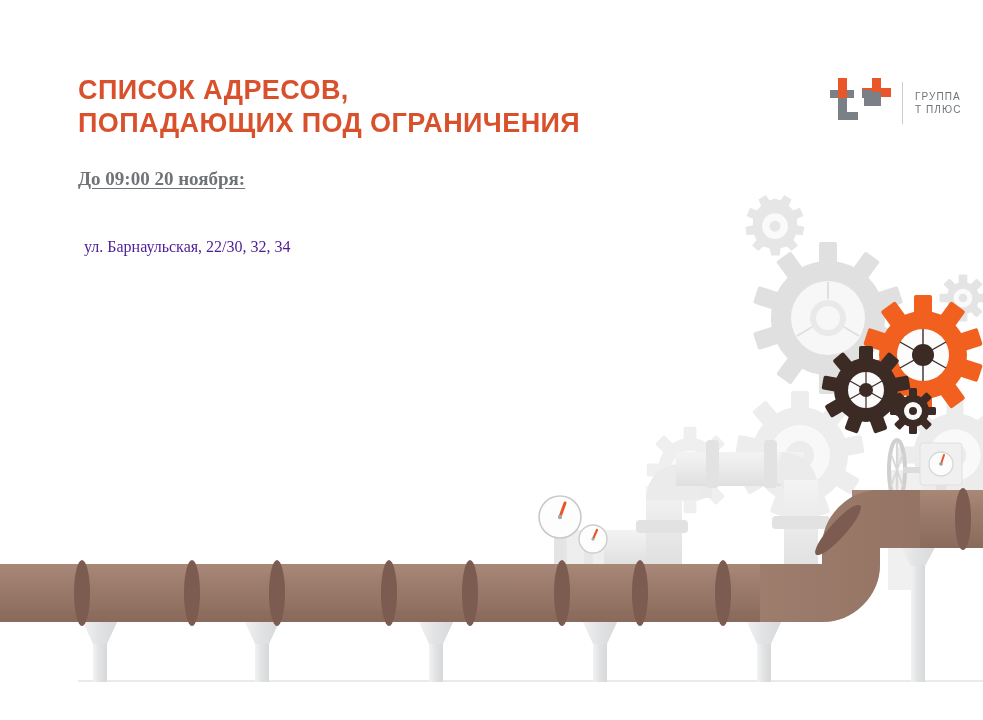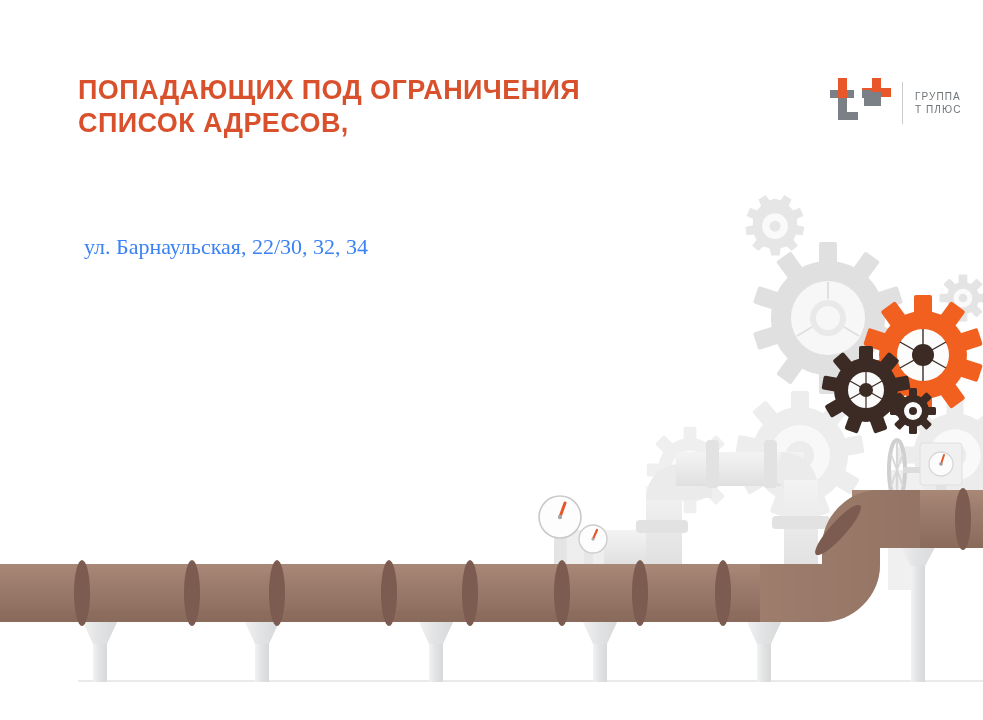--- a/index.html
+++ b/index.html
@@ -92,23 +92,23 @@
 
   
   .address-list {
     position: absolute;
     left: 84px;
     top: 228px;
     width: 640px;
   }
   .address-item {
     font-family: "Liberation Serif", "DejaVu Serif", serif;
-    font-size: 22px;
+    font-size: 16px;
     line-height: 38px;
-    color: #3b82f6;
+    color: #4c1d95;
     white-space: nowrap;
   }
 </style>
 </head>
 <body>
 
 <div class="slide">
 
   <svg class="artwork" viewBox="0 0 983 720" width="983" height="720" xmlns="http://www.w3.org/2000/svg">
 
@@ -423,22 +423,22 @@
 
       <g transform="translate(838,530) rotate(42)">
         <ellipse cx="0" cy="0" rx="8" ry="33" fill="#7C5C50"></ellipse>
       </g>
 
       <ellipse cx="963" cy="519" rx="8" ry="31" fill="#7C5C50"></ellipse>
     </g>
   </svg>
 
   <div class="title-block">
+    <div class="title-line">СПИСОК АДРЕСОВ,</div>
     <div class="title-line">ПОПАДАЮЩИХ ПОД ОГРАНИЧЕНИЯ</div>
-    <div class="title-line">СПИСОК АДРЕСОВ,</div>
   </div>
 
   <div class="logo">
     <svg class="logo-mark" viewBox="0 0 66 54" xmlns="http://www.w3.org/2000/svg">
 
       <path d="M2,14 L26,14 L26,22 L2,22 Z" fill="#7A8085"></path>
       <path d="M10,2 L19,2 L19,20 L10,20 Z" fill="#E8562A"></path>
       <path d="M10,20 L19,20 L19,30 L10,30 Z" fill="#E8562A"></path>
       <path d="M10,22 L19,22 L19,44 L10,44 Z" fill="#7A8085"></path>
       <path d="M10,36 L30,36 L30,44 L10,44 Z" fill="#7A8085"></path>
@@ -450,18 +450,19 @@
       <path d="M36,22 L53,22 L53,30 L36,30 Z" fill="#7A8085"></path>
       <path d="M44,4 L53,4 L53,16 L44,16 Z" fill="#E8562A"></path>
     </svg>
     <div class="logo-divider"></div>
     <div class="logo-text">
       <div>ГРУППА</div>
       <div>Т ПЛЮС</div>
     </div>
   </div>
 
+  <div class="date-line">До 09:00 20 ноября:</div>
 
   <div class="address-list">
     <div class="address-item">ул. Барнаульская,  22/30, 32, 34</div>
   </div>
 
 </div>
 
 </body></html>

